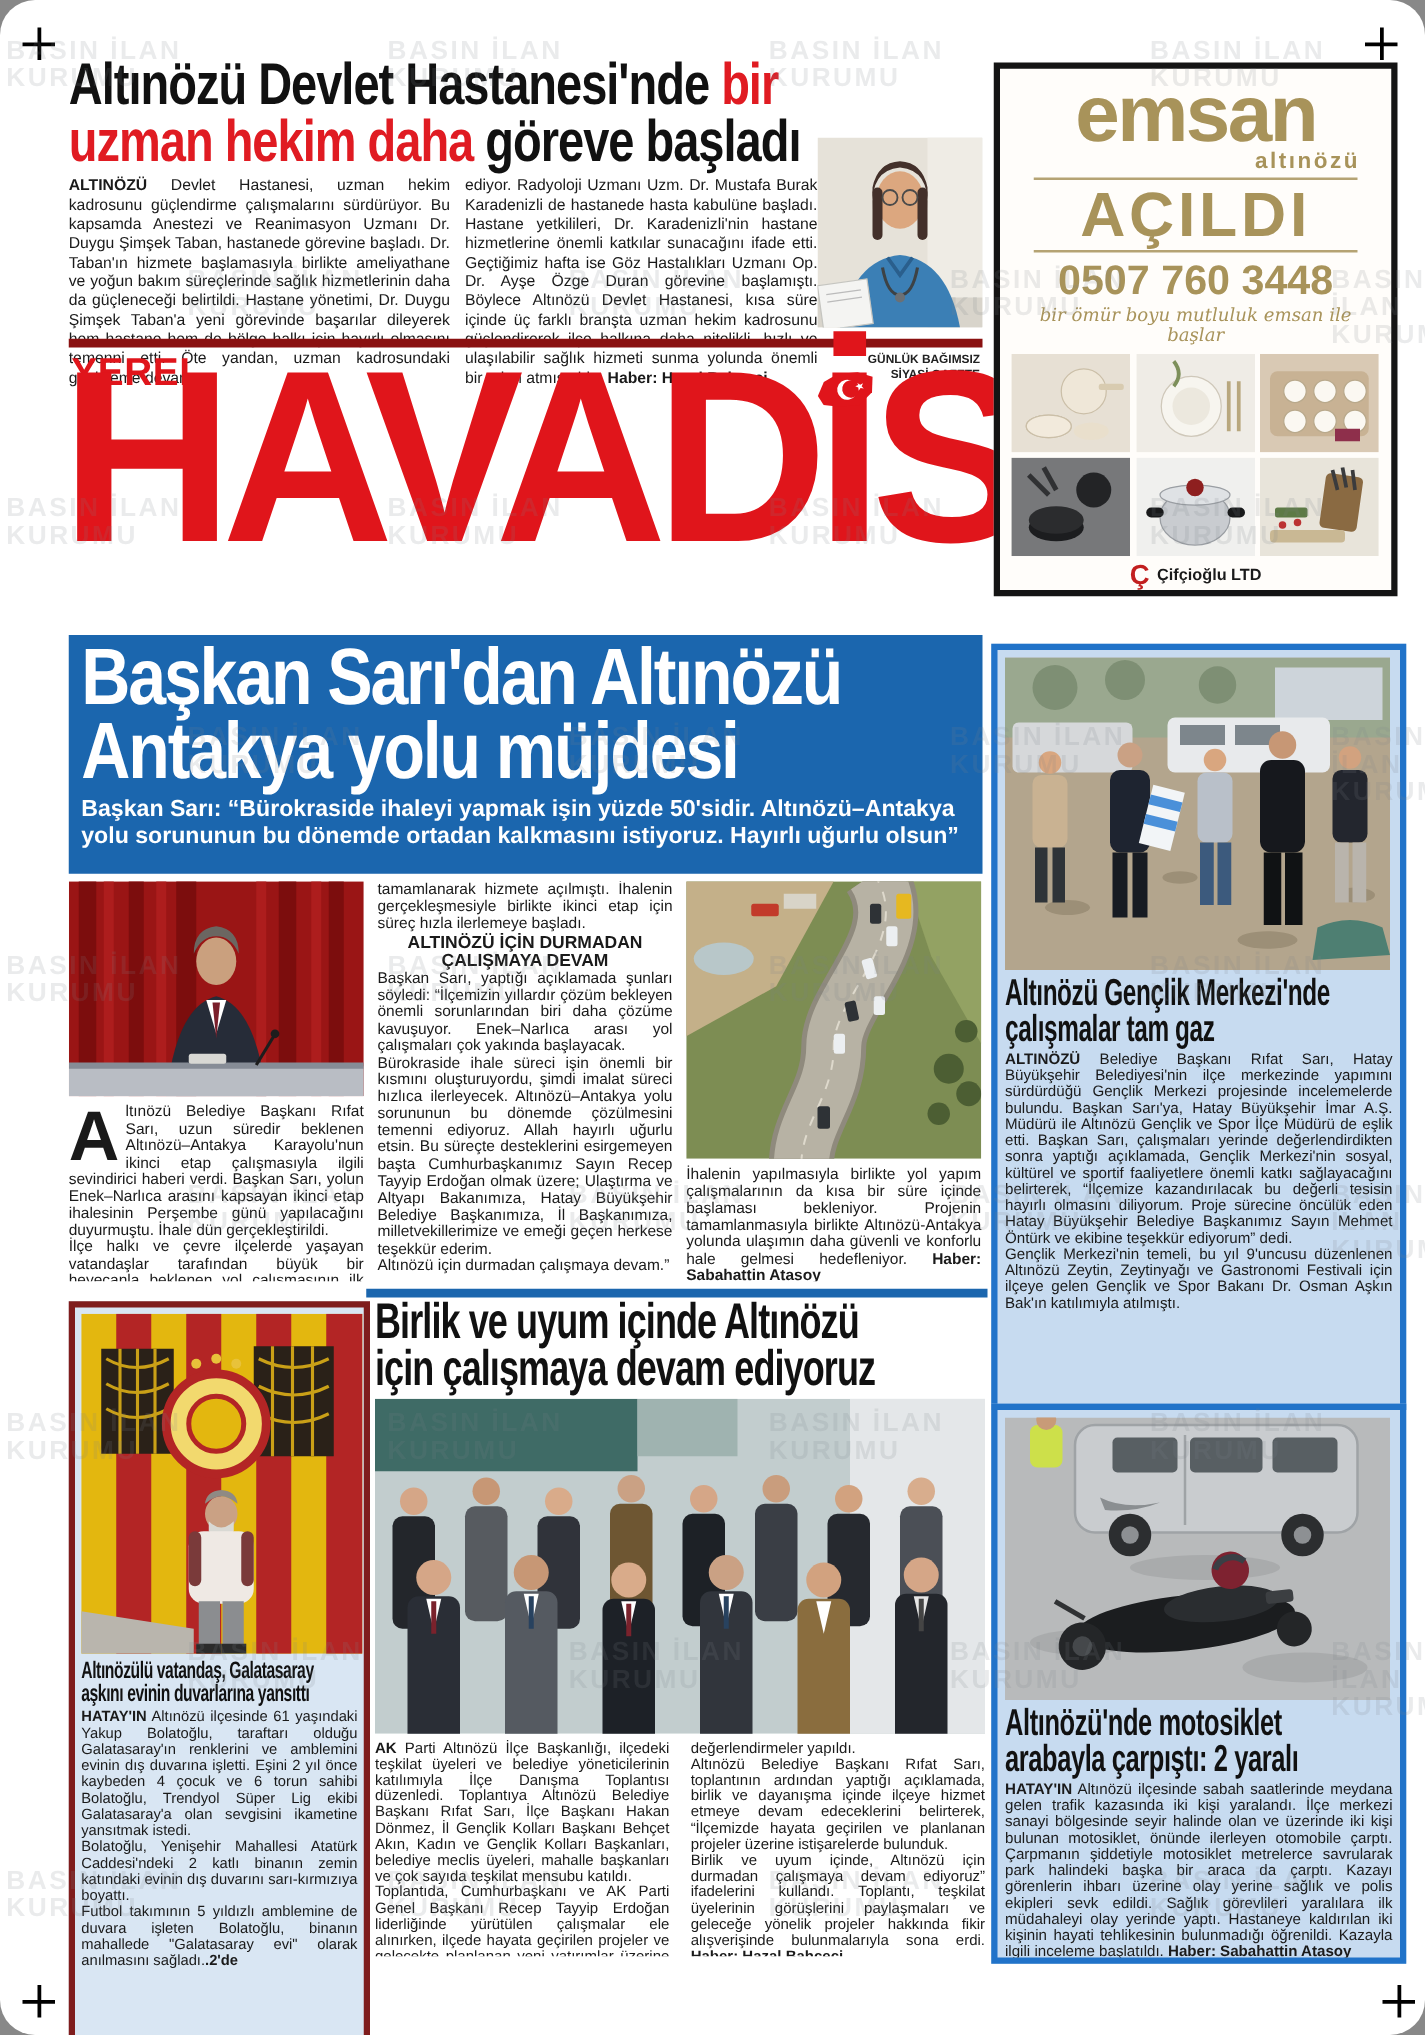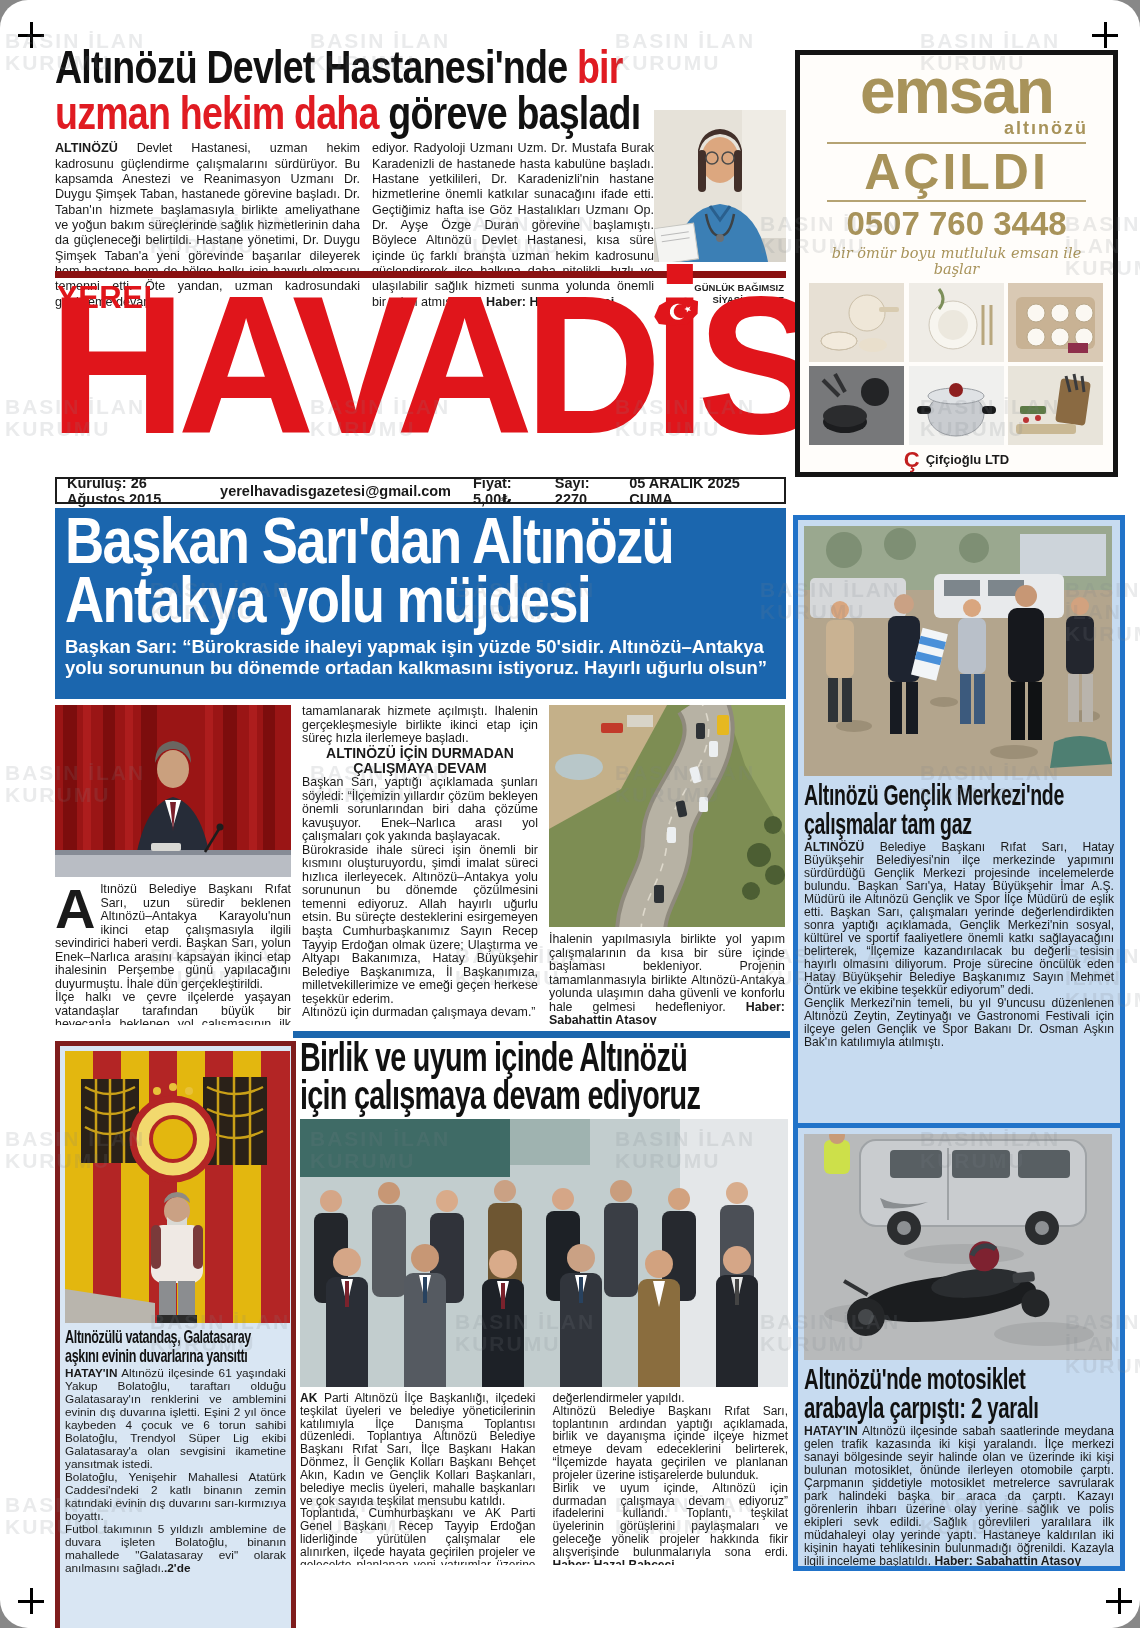--- a/index.html
+++ b/index.html
@@ -139,27 +139,20 @@
     <div class="tr-map">
       <svg width="52" height="38" viewBox="0 0 52 38">
         <path d="M3 18 L10 8 L22 4 L38 6 L49 12 L46 24 L34 32 L18 30 L6 26 Z" fill="#e0151b"></path>
         <circle cx="27" cy="18" r="8" fill="#fff"></circle>
           <circle cx="30" cy="18" r="7" fill="#e0151b"></circle>
         <path d="M38 15 l2.2 2 2.8-.8 -1.8 2.3 1.4 2.5 -2.7-1 -2.1 1.9 .3-2.9 -2.4-1.5 2.8-.6 Z" fill="#fff" transform="scale(.9) translate(2 1)"></path>
       </svg>
     </div>
   </div>
 
-  <div class="abs infobar">
-    <span>Kuruluş: 26 Ağustos 2015</span>
-    <span>yerelhavadisgazetesi@gmail.com</span>
-    <span>Fiyat: 5,00₺</span>
-    <span>Sayı: 2270</span>
-    <span class="date">05 ARALIK 2025 CUMA</span>
-  </div>
 
   <div class="abs bluebox">
     <div class="main-h cond"><span>Başkan Sarı'dan Altınözü</span><br><span>Antakya yolu müjdesi</span></div>
     <div class="main-sub">Başkan Sarı: “Bürokraside ihaleyi yapmak işin yüzde 50'sidir. Altınözü–Antakya yolu sorununun bu dönemde ortadan kalkmasını istiyoruz. Hayırlı uğurlu olsun”</div>
   </div>
 
   <div class="abs mainart">
     <div class="col">
       <div style="margin-bottom:6px;">
         <svg width="236" height="172" viewBox="0 0 236 172">

